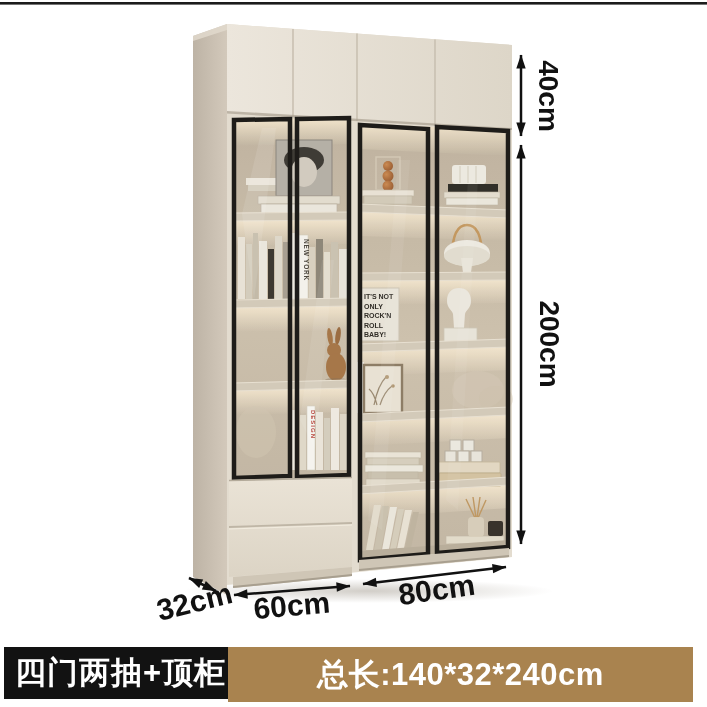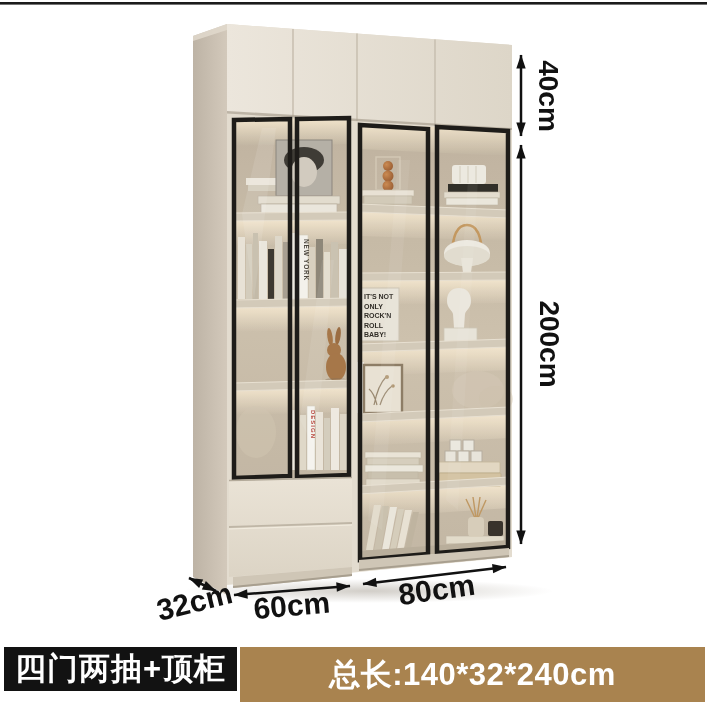--- a/index.html
+++ b/index.html
@@ -2,24 +2,24 @@
 <html><head>
 <meta charset="utf-8">
 <style>
   html,body{margin:0;padding:0;background:#ffffff;}
   .stage{position:relative;width:707px;height:707px;background:#ffffff;overflow:hidden;
          font-family:"Liberation Sans", sans-serif;}
   .stage svg{position:absolute;left:0;top:0;}
   .banner-left{position:absolute;left:4px;top:647px;width:233px;height:54px;background:#121212;
 ateral    color:#ffffff;display:flex;align-items:center;justify-content:center;
     font-size:32px;font-weight:700;letter-spacing:1px;}
-  .banner-left,.banner-right{position:absolute;top:647px;height:44px;color:#ffffff;
+  .banner-left,.banner-right{position:absolute;top:647px;height:52px;color:#ffffff;
     display:flex;align-items:center;justify-content:center;font-weight:700;}
   .banner-left{left:4px;width:233px;background:#121212;font-size:31px;letter-spacing:1px;}
-  .banner-right{left:240px;width:465px;height:55px;background:#a9834f;font-size:31px;letter-spacing:0.5px;}
+  .banner-right{left:228px;width:465px;height:55px;background:#a9834f;font-size:31px;letter-spacing:0.5px;}
   .dim-text{font-weight:700;fill:#111111;}
 </style>
 </head>
 <body>
 
 <div class="stage">
 <svg width="707" height="707" viewBox="0 0 707 707">
   <defs>
     <linearGradient id="gSide" x1="0" y1="0" x2="1" y2="0">
       <stop offset="0" stop-color="#bdb3a5"></stop>

